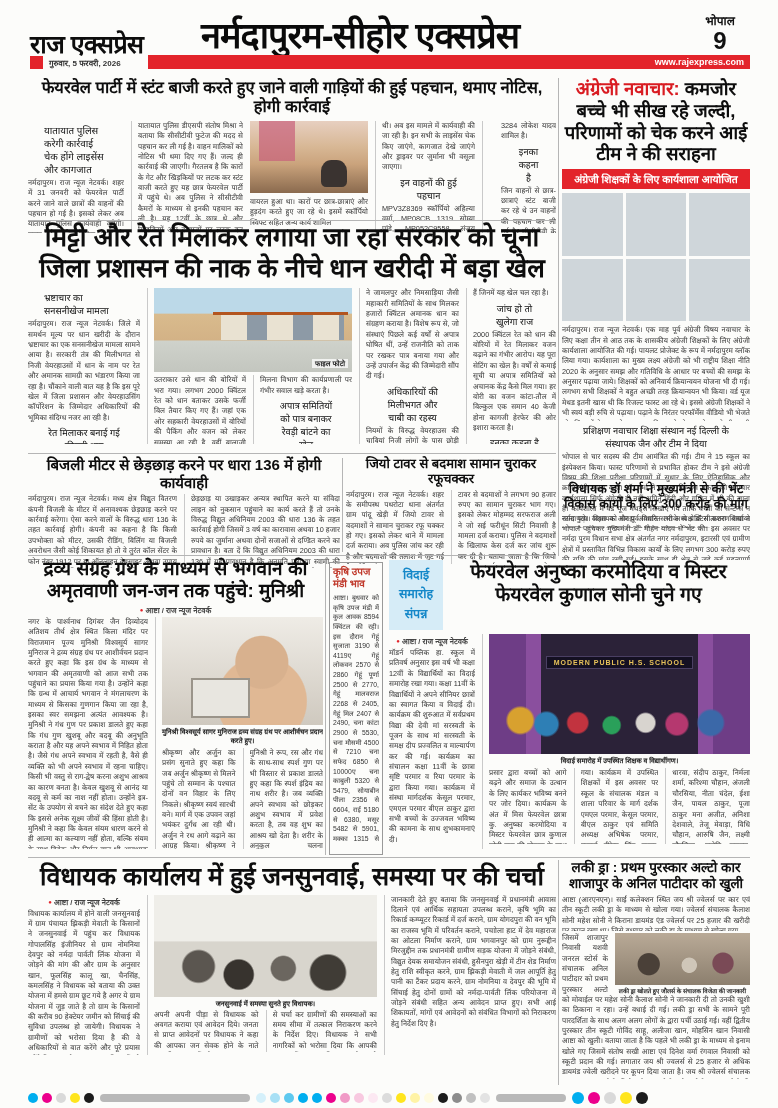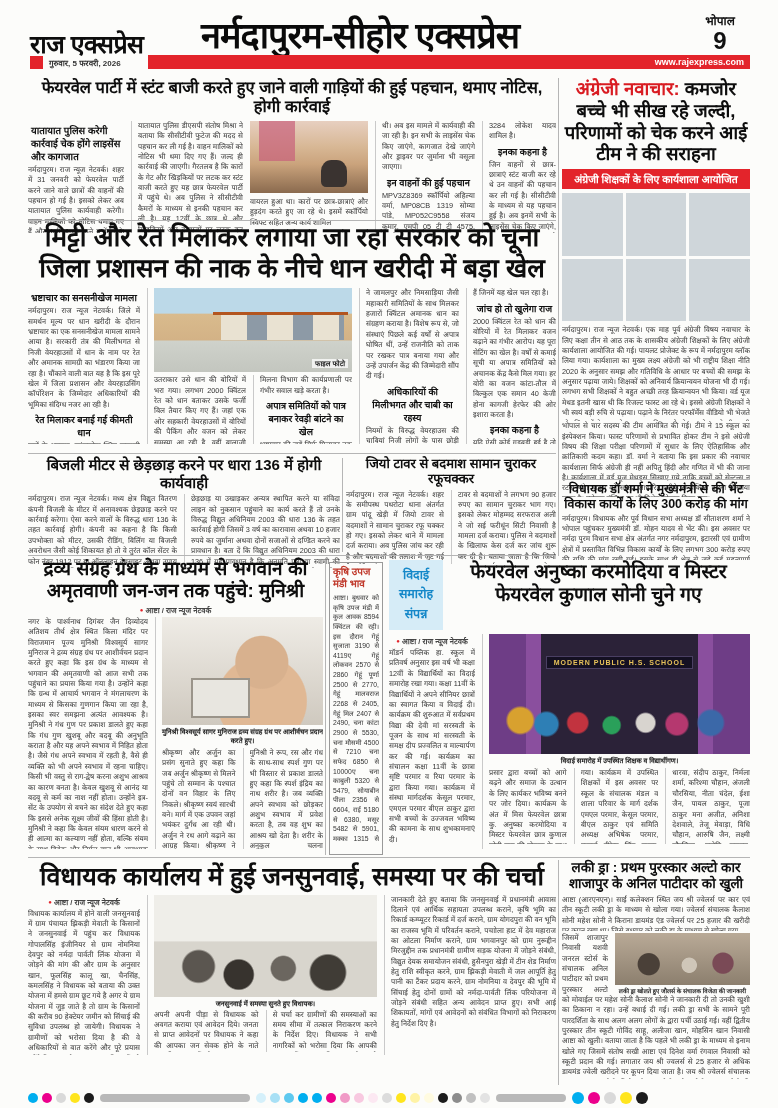--- a/index.html
+++ b/index.html
@@ -11,21 +11,21 @@
   #brand{left:30px;top:26px;font-size:25px;font-weight:800;color:#0d0d0d;letter-spacing:-.5px}
   #dateline{left:30px;top:56px;display:flex;align-items:center;gap:6px;font-size:8px;font-weight:bold;color:#333}
   .redsq{width:13px;height:13px;background:#e3242b;display:inline-block}
   #edition{left:140px;top:10px;width:440px;text-align:center;font-size:36px;font-weight:800;color:#0a0a0a;letter-spacing:-1px}
   #cityblock{left:690px;top:12px;width:60px;text-align:center;font-size:12px;font-weight:bold;color:#111}
   #pageno{font-size:24px;font-weight:800;line-height:1}
   #redbar{left:148px;top:55px;width:602px;height:14px;background:#e3242b;color:#fff;font-size:9px;font-weight:bold;text-align:right;padding:2px 6px 0 0}
   
   .hl{font-weight:800;color:#0d0d0d;text-align:center;line-height:1.18}
   .body-text{font-size:7.3px;line-height:1.42;text-align:justify;color:#333;overflow:hidden}
-  .bodyhead{font-size:9.3px;font-weight:bold;text-align:center;color:#101010;margin:3px 3px 2px}
+  .bodyhead{font-size:9.3px;font-weight:normal;text-align:center;color:#101010;margin:3px 16px 2px}
   .caption{font-size:6.8px;font-weight:bold;text-align:center;color:#222;margin-top:2px}
   .byline{font-size:7.6px;font-weight:bold;text-align:center;color:#444;margin:2px 0}
   .reddot{color:#e3242b;font-size:6px;vertical-align:1px}
   .cols{display:flex;gap:7px;overflow:hidden}
   .cols>div{flex:1;min-width:0}
   .vrule{border-left:1px solid #c9c9c9}
   .hline{border-top:1px solid #b5b5b5}
   .vline{border-left:1px solid #b5b5b5}
   .ph{position:relative;overflow:hidden;background:#ddd}
   
@@ -125,41 +125,42 @@
       </div>
       <div style="flex:0 0 118px">
         <div class="ph ph-stunt" style="width:118px;height:72px"></div>
         <p class="body-text" style="margin-top:4px">वायरल हुआ था। कारों पर छात्र-छात्राएं और हुड़दंग करते हुए जा रहे थे। इसमें स्कॉर्पियो स्विफ्ट सहित अन्य कार्य शामिल</p>
       </div>
       <div class="vrule" style="flex:0 0 100px;padding-left:6px">
         <p class="body-text">थी। अब इस मामले में कार्यवाही की जा रही है। इन सभी के लाइसेंस चेक किए जाएंगे, कागजात देखे जाएंगे और ड्राइवर पर जुर्माना भी वसूला जाएगा।</p>
         <div class="bodyhead">इन वाहनों की हुई पहचान</div>
         <p class="body-text">MPV3Z8369 स्कॉर्पियो अहिल्या वर्मा, MP08CB 1319 सोम्या पांडे, MP052C9558 संजय कुमार, एमपी 05 टी टी 4575, एमपी 04 ईडी 1597 रमेश कुमार, एमपी 04 जेड 2988 कपिल सैनी, एमपी 05 जेडएस</p>
       </div>
-      <div class="vrule" style="flex:1;padding-left:6px">
+      <div class="vrule" style="flex:1;padding-left:18px">
         <p class="body-text">3284 लोकेश यादव शामिल है।</p>
         <div class="bodyhead">इनका कहना है</div>
         <p class="body-text">जिन वाहनों से छात्र-छात्राएं स्टंट बाजी कर रहे थे उन वाहनों की पहचान कर ली गई है। सीसीटीवी के माध्यम से यह पहचान हुई है। अब इनमें सभी के लाइसेंस चेक किए जाएंगे, कागजात चेक किए जाएंगे और कुछ इसमें लटक कर स्टंट कर रहे थे उन पर भी कार्यवाही और जुर्माना किया जाएगा।</p>
 
       </div>
     </div>
   </section>
 
   <section class="abs" id="art-english">
     <h2 class="hl" style="font-size:18.5px"><span style="color:#d91c22">अंग्रेजी नवाचार:</span><span> कमजोर बच्चे भी सीख रहे जल्दी, परिणामों को चेक करने आई टीम ने की सराहना</span></h2>
     <div class="banner">अंग्रेजी शिक्षकों के लिए कार्यशाला आयोजित</div>
     <div class="gridph" style="height:128px">
       <div class="g1"></div>
       <div class="g2"></div>
       <div class="g3"></div>
       <div class="g4"></div>
       <div class="g5"></div>
       <div class="g6"></div>
     </div>
     <p class="body-text" style="margin-top:4px;height:96px">नर्मदापुरम। राज न्यूज नेटवर्क। एक माह पूर्व अंग्रेजी विषय नवाचार के लिए कक्षा तीन से आठ तक के शासकीय अंग्रेजी शिक्षकों के लिए अंग्रेजी कार्यशाला आयोजित की गई। पायलट प्रोजेक्ट के रूप में नर्मदापुरम ब्लॉक लिया गया। कार्यशाला का मुख्य लक्ष्य अंग्रेजी को भी राष्ट्रीय शिक्षा नीति 2020 के अनुसार समझ और गतिविधि के आधार पर बच्चों की समझ के अनुसार पढ़ाया जाये। शिक्षकों को अनिवार्य क्रियान्वयन योजना भी दी गई। लगभग सभी शिक्षकों ने बहुत अच्छी तरह क्रियान्वयन भी किया। वर्ड यूज मेथड इतनी खास थी कि रिजल्ट फास्ट आ रहे थे। इससे अंग्रेजी शिक्षकों ने भी स्वयं बड़ी रुचि से पढ़ाया। पढ़ाने के निरंतर परफॉर्मेंस वीडियो भी भेजते रहे। शिक्षकों ने खुश होकर बताया कि इससे तो कमजोर बच्चे भी जल्दी सीख रहे है। और अभिभावक भी प्रभावित है। क्रियान्वयन में विशेष अच्छा करने वाले शिक्षकों को उच्च अधिकारियों द्वारा हस्ताक्षर युक्त बेस्ट परफॉर्मेंस इंग्लिश टीचर का बहुत उपयोगी सर्टिफिकेट भी दिया जावेगा।</p>
+    <div class="bodyhead">प्रशिक्षण नवाचार शिक्षा संस्थान नई दिल्ली के संस्थापक जैन और टीम ने दिया</div>
     <p class="body-text" style="height:76px">भोपाल से चार सदस्य की टीम आमंत्रित की गई। टीम ने 15 स्कूल का इंस्पेक्शन किया। फास्ट परिणामों से प्रभावित होकर टीम ने इसे अंग्रेजी विषय की शिक्षा परीक्षा परिणामों में सुधार के लिए ऐतिहासिक और क्रांतिकारी कदम कहा। डॉ. वर्मा ने बताया कि इस प्रकार की नवाचार कार्यशाला सिर्फ अंग्रेजी ही नहीं अपितु हिंदी और गणित में भी की जाना है। कार्यशाला में वर्ड यूज मेथड्स सिखाए गये ताकि बच्चों को सेन्टन्स न रटना पड़े। वाइस को समझ आधारित तरीके से प्रेक्टिस करना सिखाया जाता है। स्पोकन इंग्लिश पर भी विशेष फोकस किया गया।</p>
   </section>
 
   <section class="abs" id="art-paddy">
     <h2 class="hl" style="font-size:26px">मिट्टी और रेत मिलाकर लगाया जा रहा सरकार को चूना</h2>
     <h2 class="hl" style="font-size:26px">जिला प्रशासन की नाक के नीचे धान खरीदी में बड़ा खेल</h2>
     <div class="cols colrule" id="paddy-cols">
       <div style="flex:0 0 112px">
         <div class="bodyhead" style="text-align:left">भ्रष्टाचार का सनसनीखेज मामला</div>
         <p class="body-text">नर्मदापुरम। राज न्यूज नेटवर्क। जिले में समर्थन मूल्य पर धान खरीदी के दौरान भ्रष्टाचार का एक सनसनीखेज मामला सामने आया है। सरकारी तंत्र की मिलीभगत से निजी वेयरहाउसों में धान के नाम पर रेत और अमानक सामग्री का भंडारण किया जा रहा है। चौंकाने वाली बात यह है कि इस पूरे खेल में जिला प्रशासन और वेयरहाउसिंग कॉर्पोरेशन के जिम्मेदार अधिकारियों की भूमिका संदिग्ध नजर आ रही है।</p>

